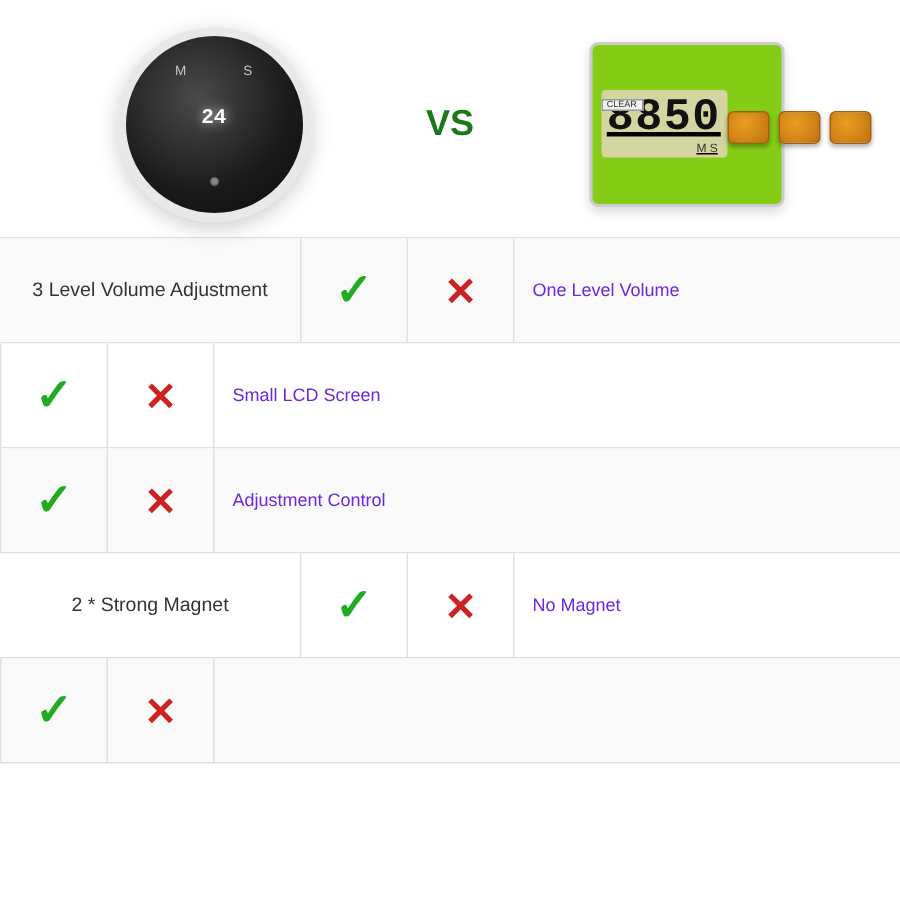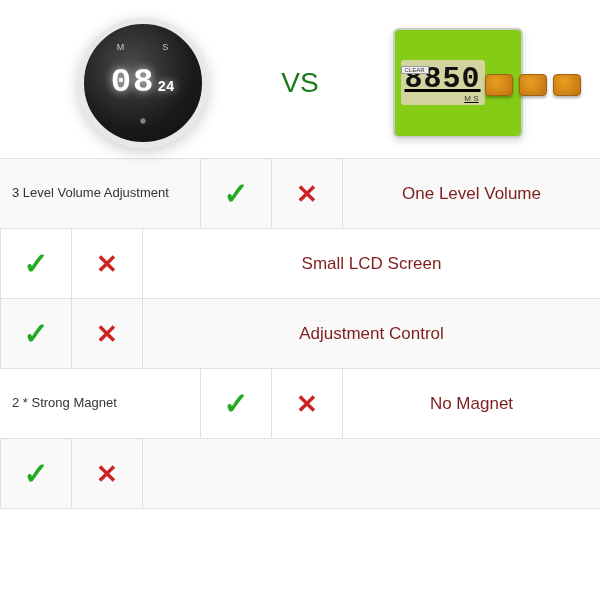--- a/index.html
+++ b/index.html
@@ -29,22 +29,22 @@
       gap: 0;
     }
 
     .product-left {
       flex: 1;
       display: flex;
       justify-content: center;
     }
 
     .vs-text {
-      font-size: 28px;
-      font-weight: normal;
+      font-size: 24px;
+      font-weight: bold;
       color: #1a7a1a;
       padding: 0 10px;
       min-width: 70px;
       text-align: center;
     }
 
     .product-right {
       flex: 1;
       display: flex;
       justify-content: center;
@@ -201,44 +201,44 @@
 
     .table-row:nth-child(even) {
       background: #ffffff;
     }
 
     .cell-left {
       flex: 0 0 200px;
       padding: 8px 12px;
       font-size: 13px;
       color: #333;
-      text-align: left;
+      text-align: center;
       line-height: 1.4;
     }
 
     .cell-check {
       flex: 0 0 70px;
       display: flex;
       align-items: center;
       justify-content: center;
     }
 
     .cell-cross {
       flex: 0 0 70px;
       display: flex;
       align-items: center;
       justify-content: center;
     }
 
     .cell-right {
       flex: 1;
       padding: 8px 12px;
-      font-size: 17px;
-      color: #7f1d1d;
-      text-align: center;
+      font-size: 12px;
+      color: #6d28d9;
+      text-align: left;
       line-height: 1.4;
     }
 
     .check-mark {
       color: #22aa22;
       font-size: 30px;
       font-weight: bold;
       line-height: 1;
     }
 
@@ -262,21 +262,20 @@
 
   <div class="top-section">
     <div class="product-left">
 
       <div class="circular-timer">
         <div class="labels">
           <span>M</span>
           <span>S</span>
         </div>
         <div class="display">
-          <span class="big-digits">08</span>
           <span class="small-digits">24</span>
         </div>
         <div class="dot-indicator"></div>
       </div>
     </div>
 
     <div class="vs-text">VS</div>
 
     <div class="product-right">
 

